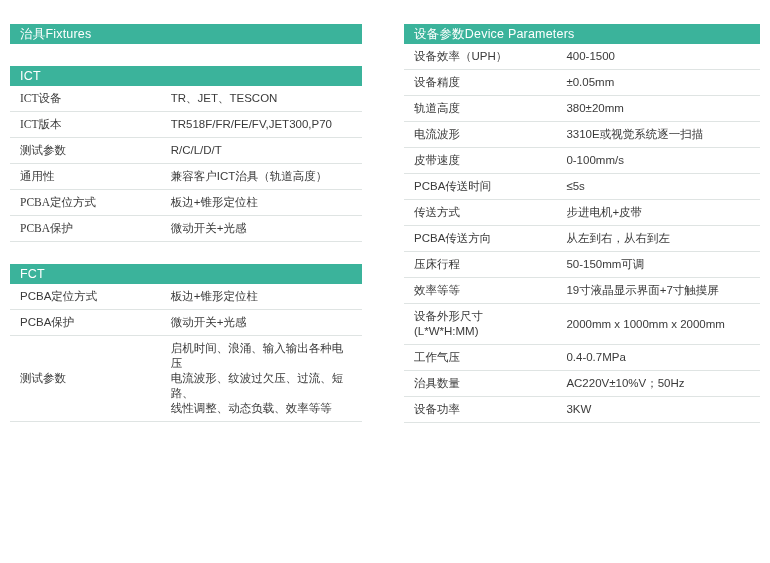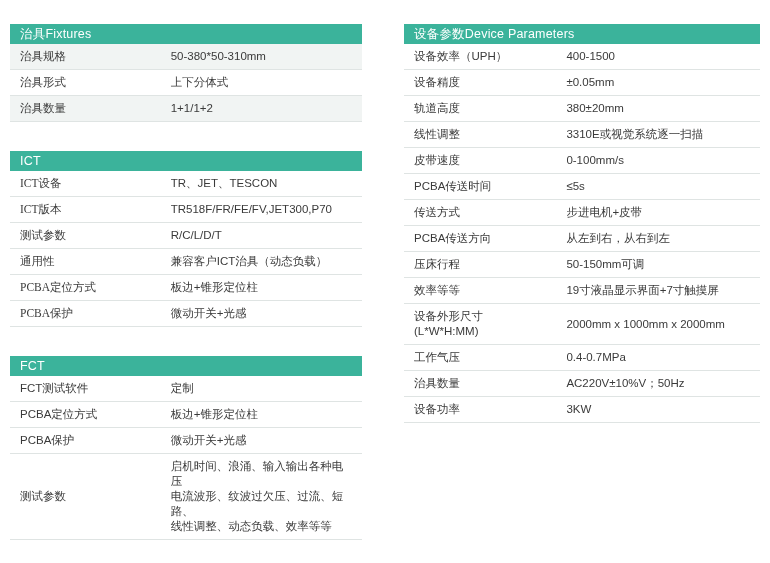--- a/index.html
+++ b/index.html
@@ -29,21 +29,21 @@
     width: 352px;
   }
   .col-right {
     position: absolute;
     left: 404px;
     top: 24px;
     width: 356px;
   }
 
   .block {
-    margin-bottom: 29px;
+    margin-bottom: 22px;
   }
 
   .block-title {
     background: #3bb39b;
     color: #ffffff;
     font-size: 12.5px;
     line-height: 20px;
     height: 20px;
     padding: 0 10px;
     letter-spacing: 0.2px;
@@ -113,78 +113,58 @@
 </style>
 </head>
 <body>
 
 <div class="page">
 
   <div class="col-left">
 
     <div class="block">
       <div class="block-title">治具Fixtures</div>
-      <table class="spec fixtures">
-        <tbody>
-            <tr class="alt">
-          <td class="k">治具规格</td>
-          <td class="v">50-380*50-310mm</td>
-        </tr>
-        <tr>
-          <td class="k">治具形式</td>
-          <td class="v">上下分体式</td>
-        </tr>
-        <tr class="alt">
-          <td class="k">治具数量</td>
-          <td class="v">1+1/1+2</td>
-        </tr>
-      </tbody>
-        </table>
     </div>
 
     <div class="block">
       <div class="block-title">ICT</div>
       <table class="spec ict">
         <tbody>
             <tr>
           <td class="k">ICT设备</td>
           <td class="v">TR、JET、TESCON</td>
         </tr>
         <tr>
           <td class="k">ICT版本</td>
           <td class="v small">TR518F/FR/FE/FV,JET300,P70</td>
         </tr>
         <tr>
           <td class="k">测试参数</td>
           <td class="v">R/C/L/D/T</td>
         </tr>
         <tr>
           <td class="k">通用性</td>
-          <td class="v">兼容客户ICT治具（动态负载）</td>
+          <td class="v">兼容客户ICT治具（轨道高度）</td>
         </tr>
         <tr>
           <td class="k">PCBA定位方式</td>
           <td class="v">板边+锥形定位柱</td>
         </tr>
         <tr>
           <td class="k">PCBA保护</td>
           <td class="v">微动开关+光感</td>
         </tr>
       </tbody>
         </table>
     </div>
 
     <div class="block">
       <div class="block-title">FCT</div>
       <table class="spec fct">
         <tbody>
-        <tr>
-          <td class="k">FCT测试软件</td>
-          <td class="v small">定制</td>
-        </tr>
         <tr>
           <td class="k">PCBA定位方式</td>
           <td class="v small">板边+锥形定位柱</td>
         </tr>
         <tr>
           <td class="k">PCBA保护</td>
           <td class="v small">微动开关+光感</td>
         </tr>
         <tr class="tall">
           <td class="k">测试参数</td>
@@ -209,21 +189,21 @@
         </tr>
         <tr>
           <td class="k">设备精度</td>
           <td class="v">±0.05mm</td>
         </tr>
         <tr>
           <td class="k">轨道高度</td>
           <td class="v">380±20mm</td>
         </tr>
         <tr>
-          <td class="k">线性调整</td>
+          <td class="k">电流波形</td>
           <td class="v">3310E或视觉系统逐一扫描</td>
         </tr>
         <tr>
           <td class="k">皮带速度</td>
           <td class="v">0-100mm/s</td>
         </tr>
         <tr>
           <td class="k">PCBA传送时间</td>
           <td class="v">≤5s</td>
         </tr>

